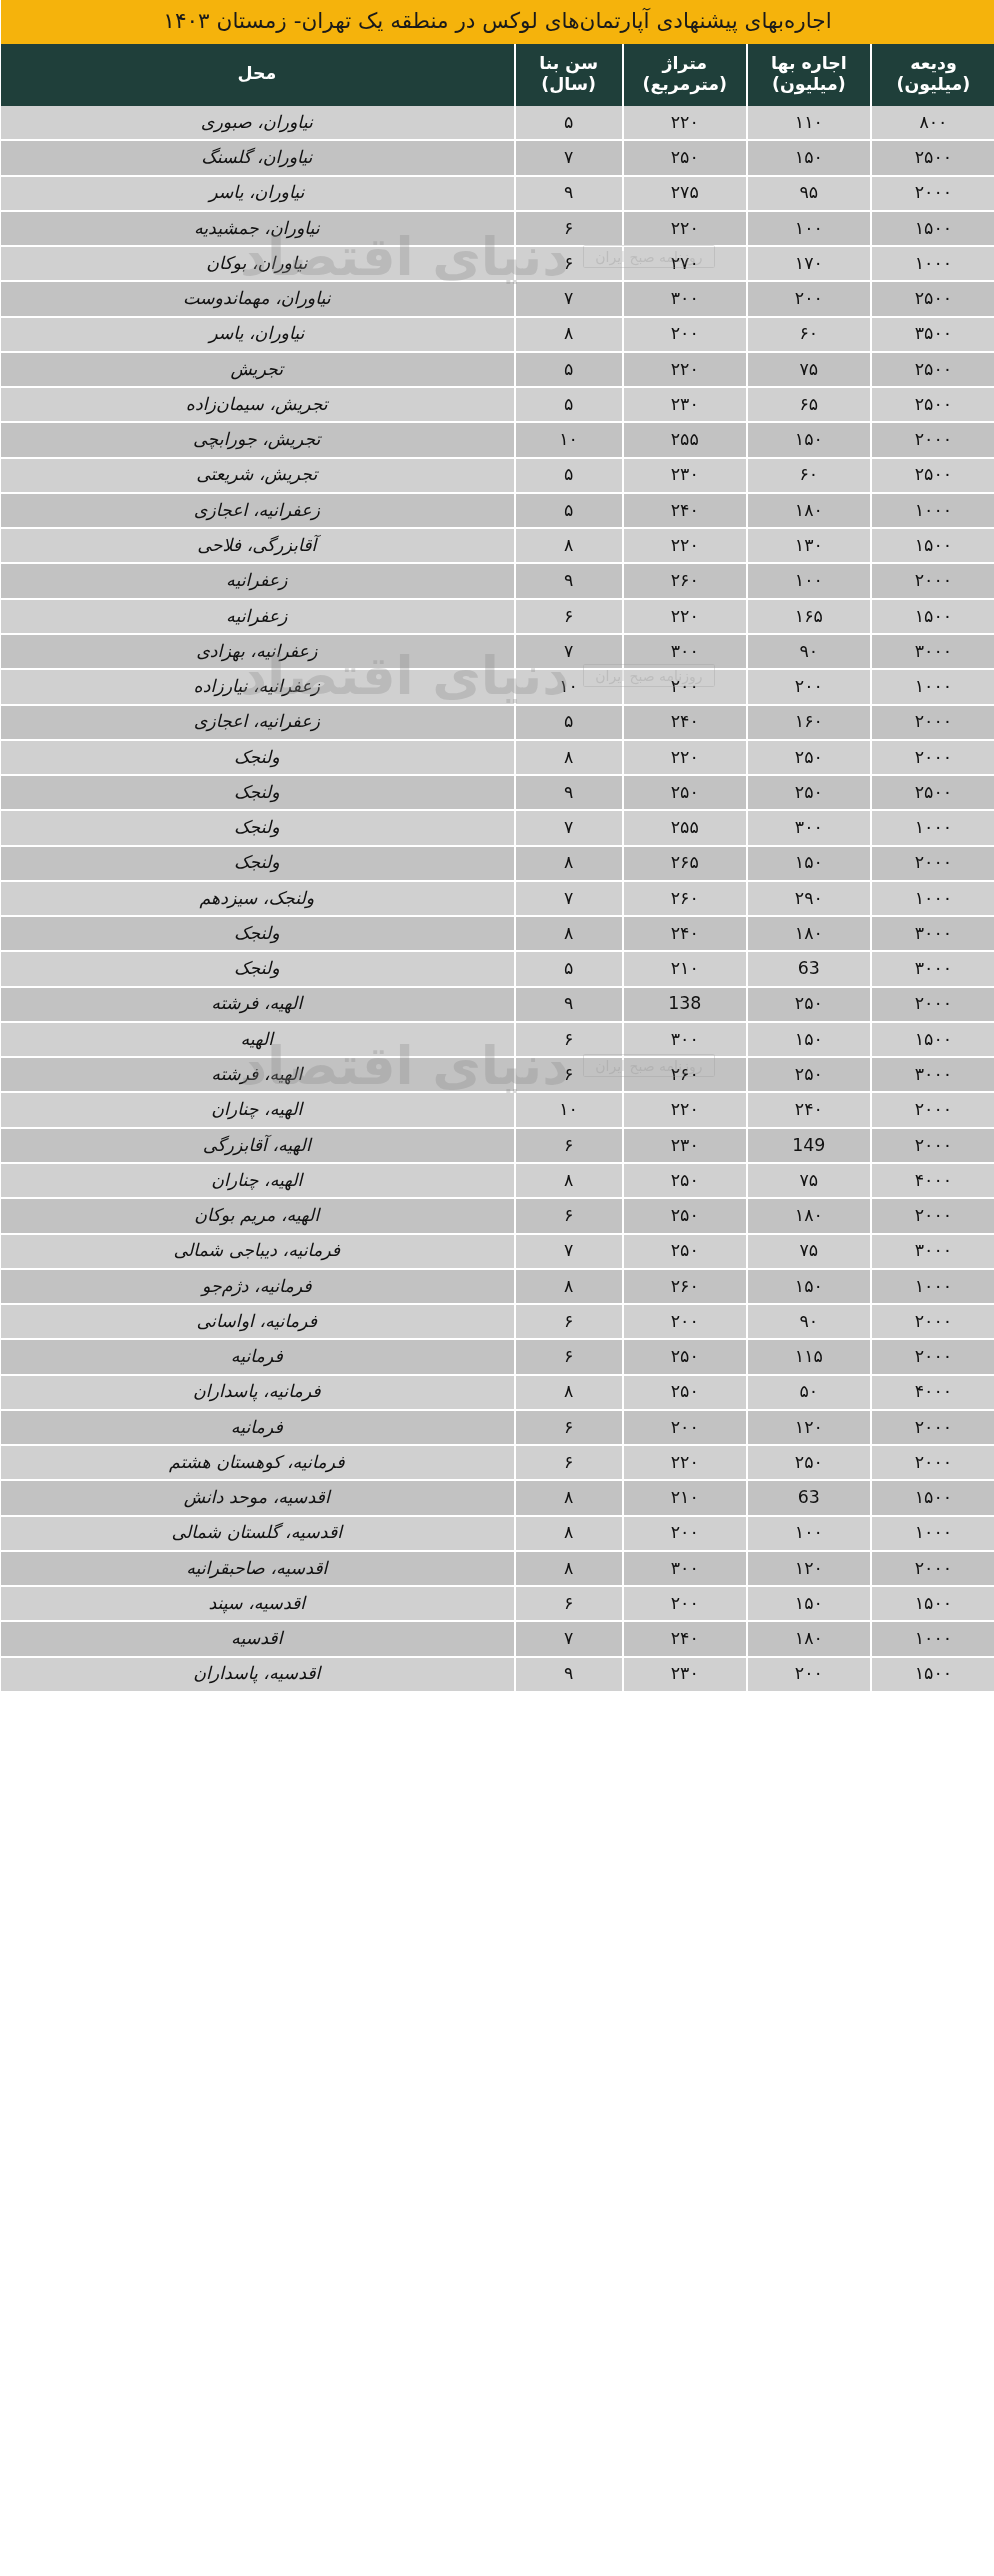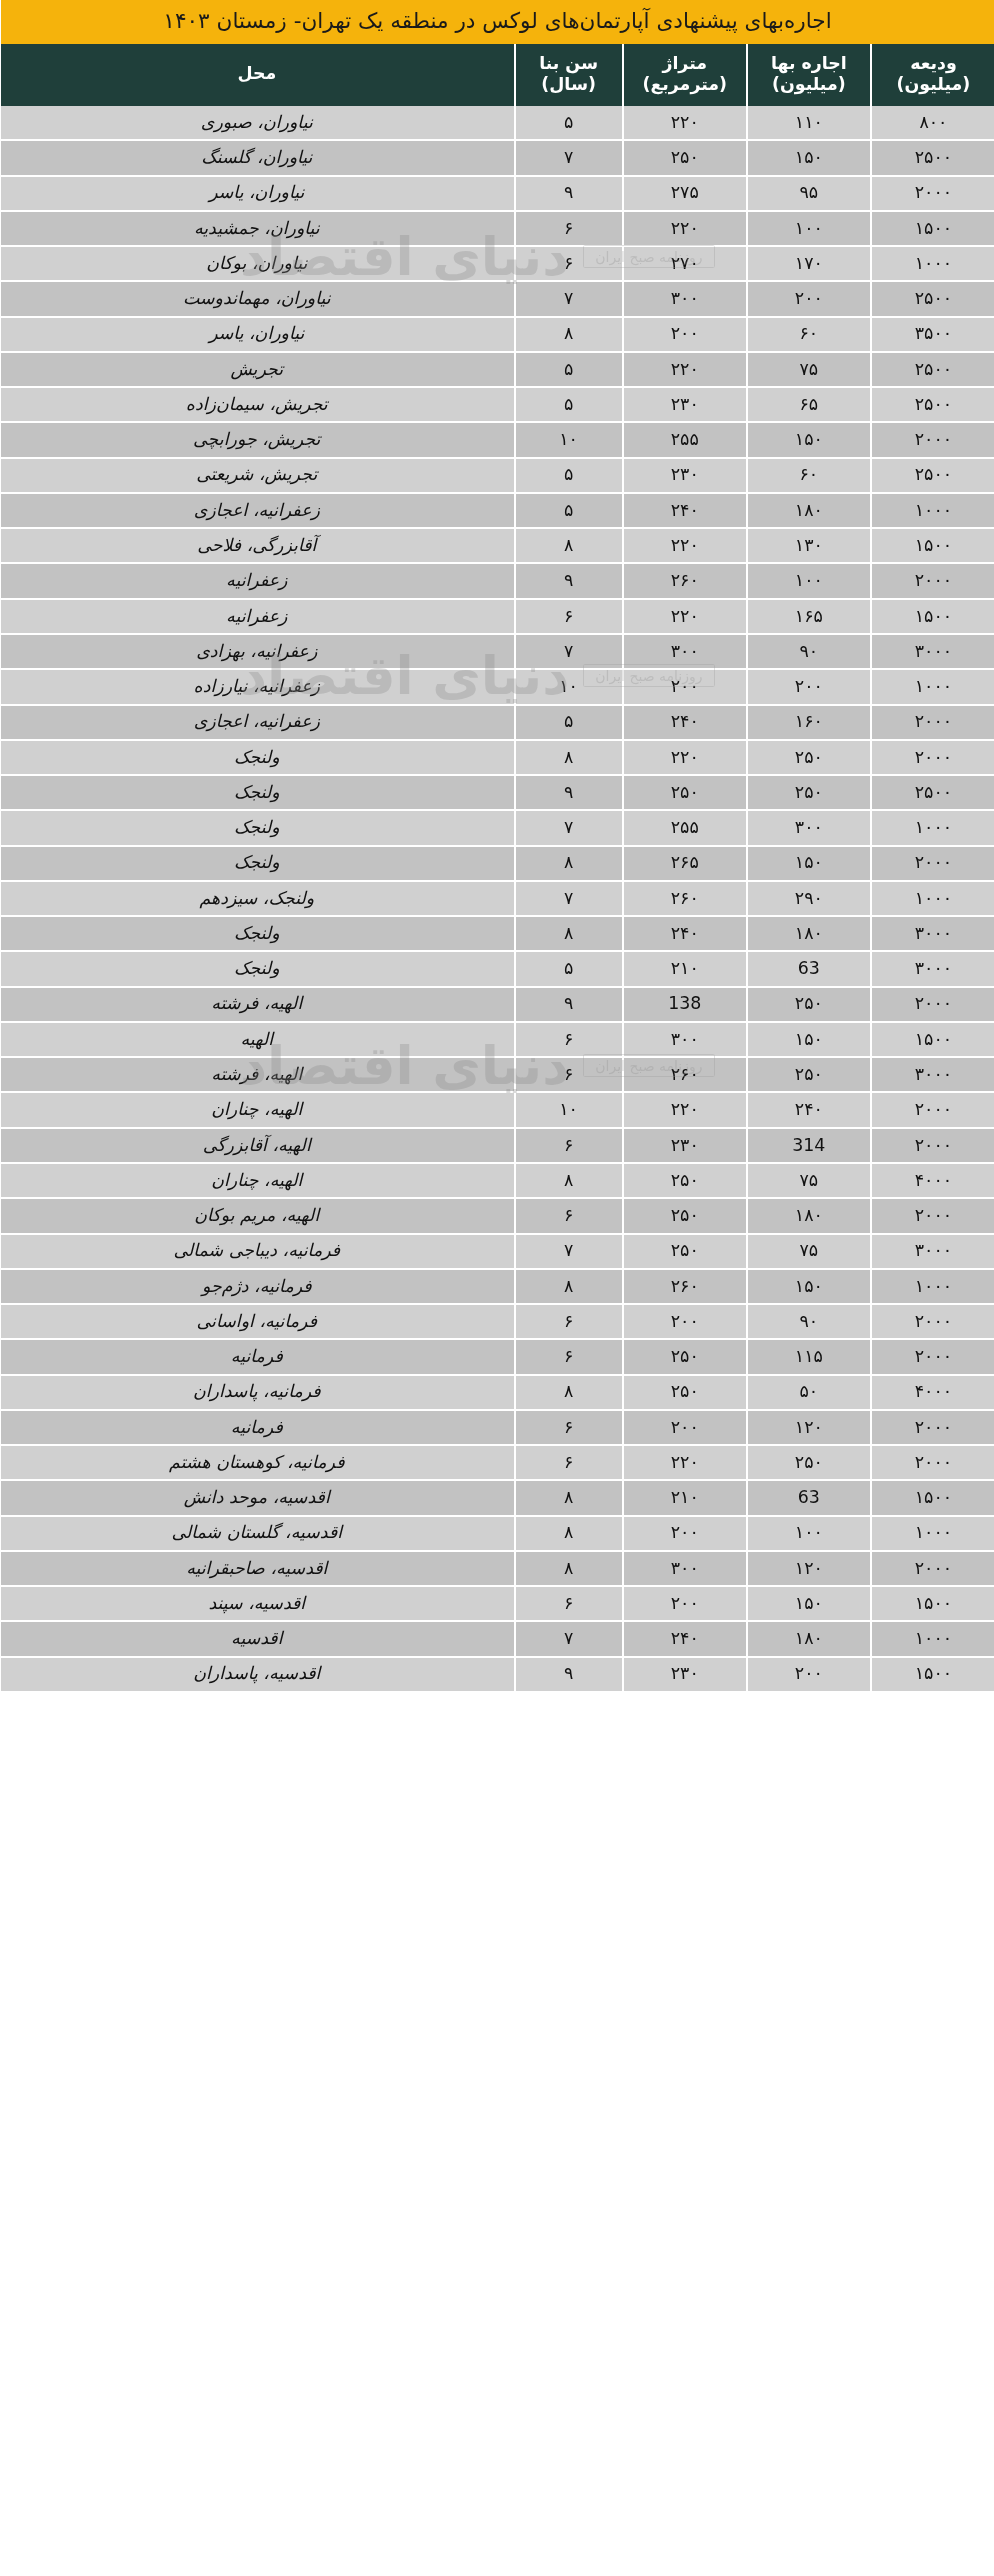--- a/index.html
+++ b/index.html
@@ -348,21 +348,21 @@
         </tr>
         <tr class="odd">
           <td>۲۰۰۰</td>
           <td>۲۴۰</td>
           <td>۲۲۰</td>
           <td>۱۰</td>
           <td class="place">الهیه، چناران</td>
         </tr>
         <tr class="even">
           <td>۲۰۰۰</td>
-          <td>314</td>
+          <td>149</td>
           <td>۲۳۰</td>
           <td>۶</td>
           <td class="place">الهیه، آقابزرگی</td>
         </tr>
         <tr class="odd">
           <td>۴۰۰۰</td>
           <td>۷۵</td>
           <td>۲۵۰</td>
           <td>۸</td>
           <td class="place">الهیه، چناران</td>

